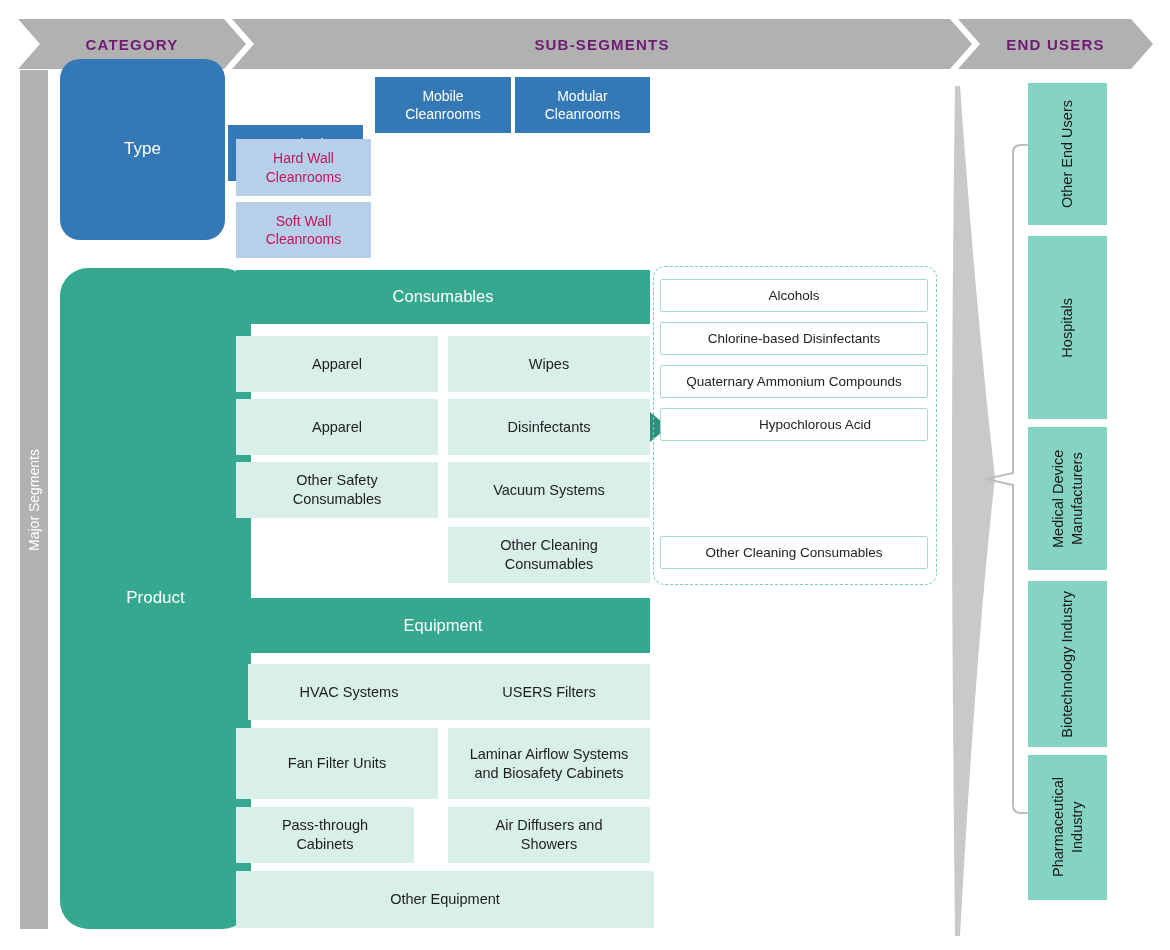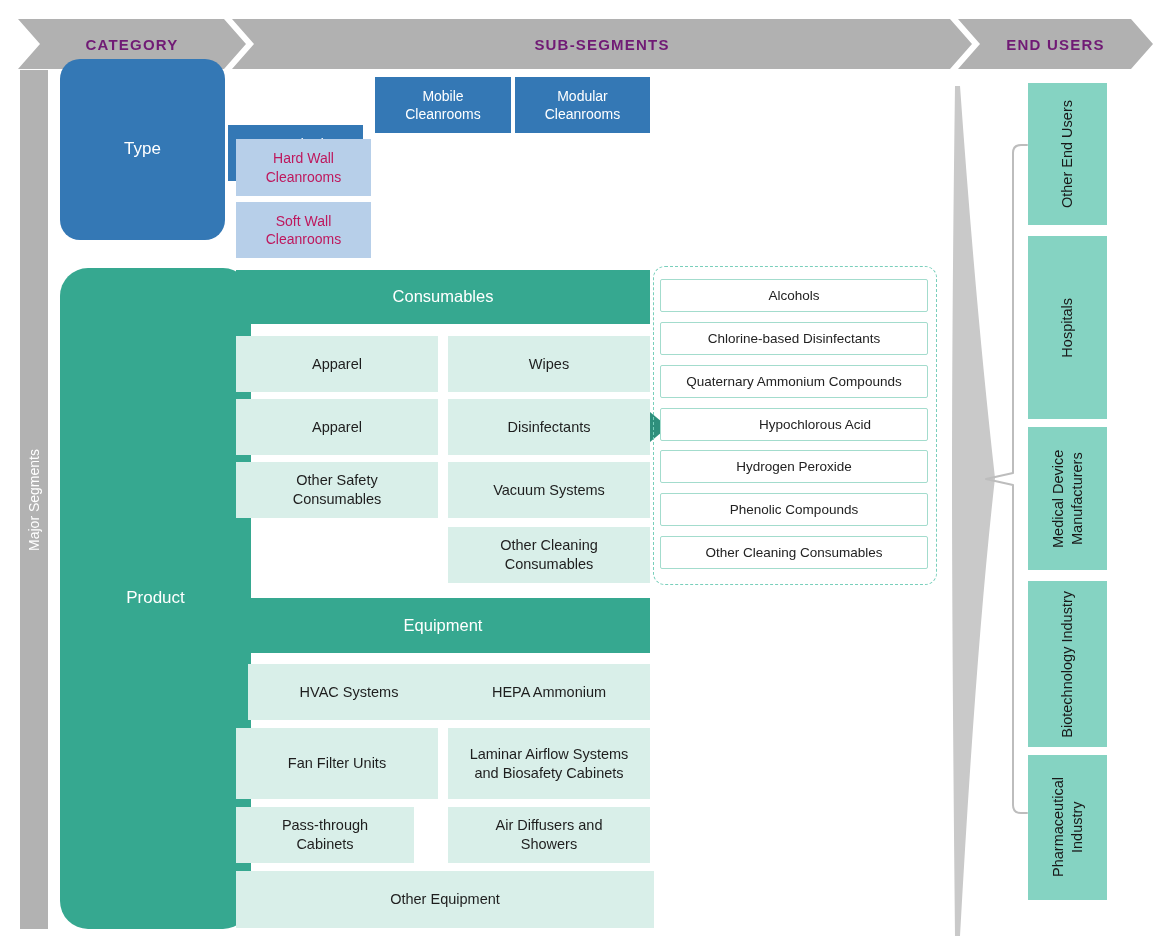--- a/index.html
+++ b/index.html
@@ -75,28 +75,26 @@
   <div class="box mint" style="left:448px; top:462px; width:202px; height:56px;">Vacuum Systems</div>
   <div class="box mint" style="left:448px; top:527px; width:202px; height:56px;">Other Cleaning Consumables</div>
 
   <div class="tri" style="left:650px; top:412px;"></div>
 
   <div class="dashedbox" style="left:653px; top:266px; width:284px; height:319px;"></div>
   <div class="box wbox" style="left:660px; top:279px; width:268px; height:33px;">Alcohols</div>
   <div class="box wbox" style="left:660px; top:322px; width:268px; height:33px;">Chlorine-based Disinfectants</div>
   <div class="box wbox" style="left:660px; top:365px; width:268px; height:33px;">Quaternary Ammonium Compounds</div>
   <div class="box wbox" style="left:660px; top:408px; width:268px; height:33px;padding-left:48px;">Hypochlorous Acid</div>
-  <div class="box wbox" style="left:660px; top:450px; width:268px; height:33px;">Hydrogen Peroxide</div>
-  <div class="box wbox" style="left:660px; top:493px; width:268px; height:33px;">Phenolic Compounds</div>
   <div class="box wbox" style="left:660px; top:536px; width:268px; height:33px;">Other Cleaning Consumables</div>
 
   <div class="box tealhdr" style="left:236px; top:598px; width:414px; height:55px;">Equipment</div>
 
   <div class="box mint" style="left:236px; top:664px; width:202px; height:56px;margin-left:12px;">HVAC Systems</div>
-  <div class="box mint" style="left:448px; top:664px; width:202px; height:56px;">HEPA Ammonium</div>
+  <div class="box mint" style="left:448px; top:664px; width:202px; height:56px;">USERS Filters</div>
   <div class="box mint" style="left:236px; top:728px; width:202px; height:71px;">Fan Filter Units</div>
   <div class="box mint" style="left:448px; top:728px; width:202px; height:71px;">Laminar Airflow Systems and Biosafety Cabinets</div>
   <div class="box mint" style="left:236px; top:807px; width:178px; height:56px;">Pass-through Cabinets</div>
   <div class="box mint" style="left:448px; top:807px; width:202px; height:56px;">Air Diffusers and Showers</div>
   <div class="box mint" style="left:236px; top:871px; width:418px; height:57px;">Other Equipment</div>
 
   <svg class="overlay" width="1170" height="950" viewBox="0 0 1170 950">
     <path d="M 955 86 L 960 86 Q 976 310 995 478 Q 976 646 960 936 L 955 936 Q 952 646 952 478 Q 952 310 955 86 Z" fill="#c9c9c9"></path>
     <path d="M 1027 145 L 1021 145 Q 1013 145 1013 153 L 1013 473 L 986 479 L 1013 485 L 1013 805 Q 1013 813 1021 813 L 1027 813" fill="none" stroke="#bdbdbd" stroke-width="2" stroke-linejoin="round" stroke-linecap="round"></path>
   </svg>

